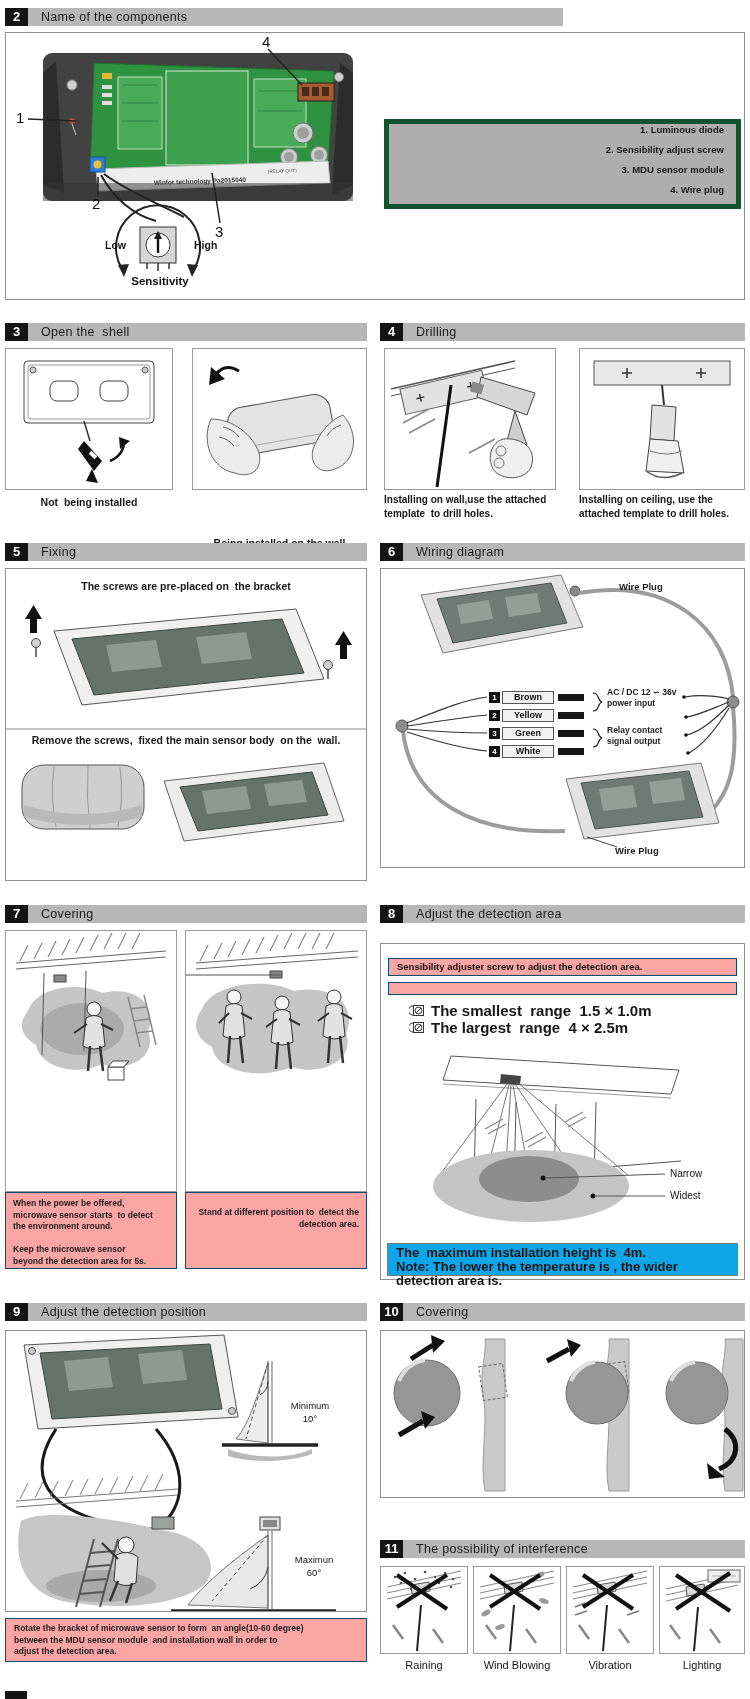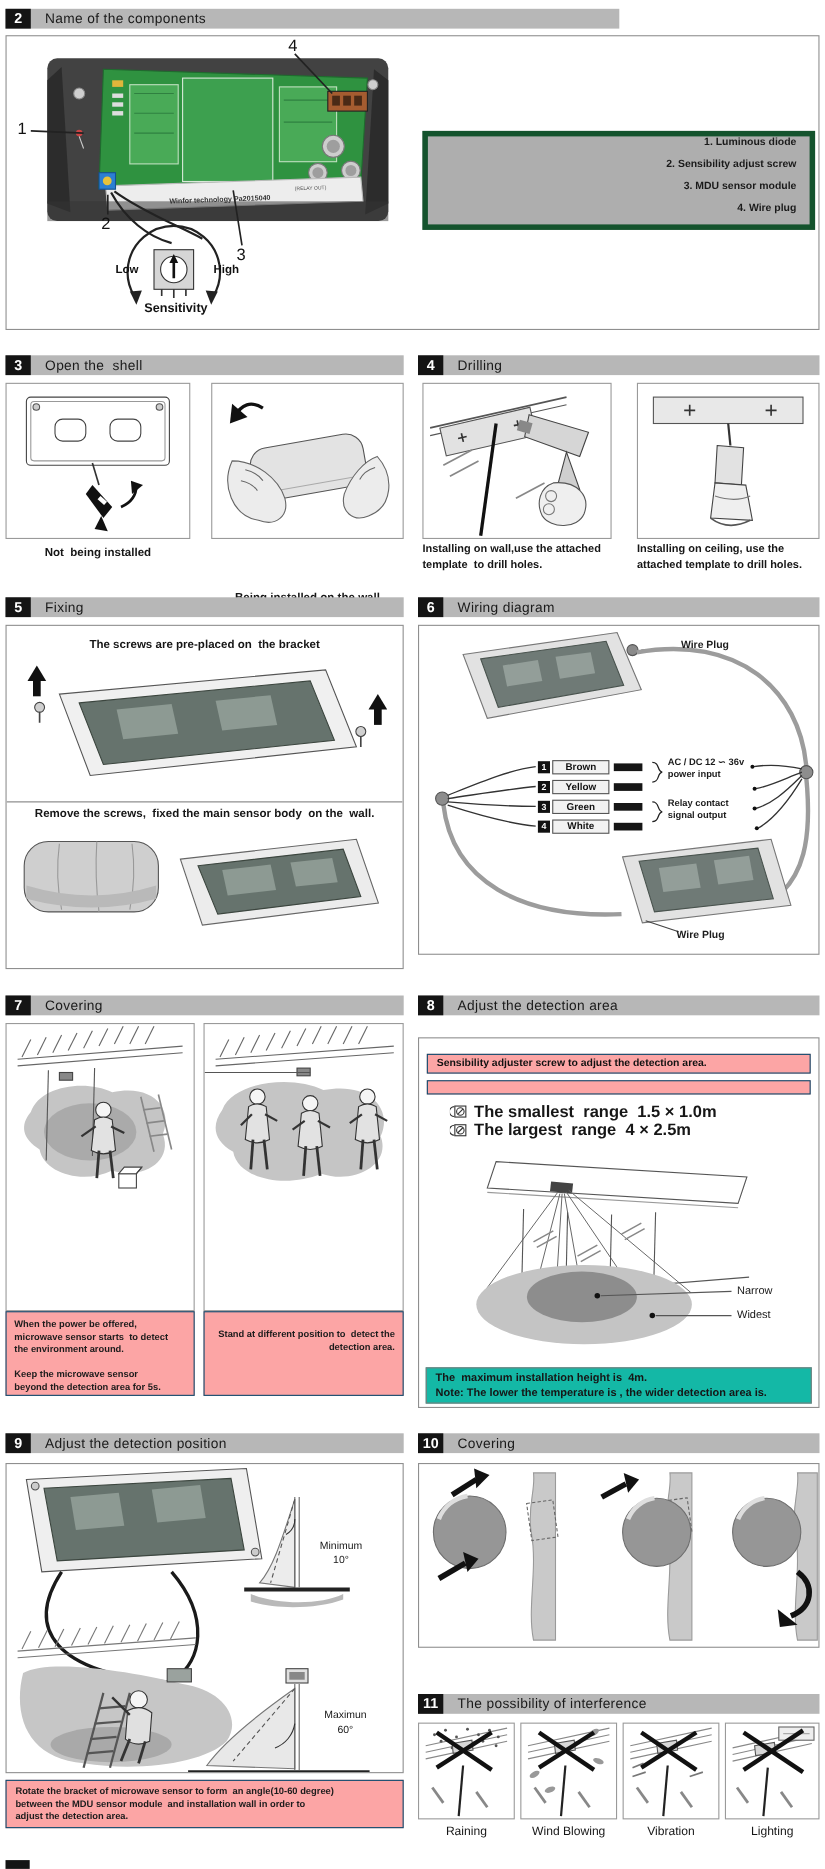--- a/index.html
+++ b/index.html
@@ -16,21 +16,21 @@
   .smallcap{font-size:8.5px;font-weight:bold;color:#1c1c1c;line-height:11.5px;white-space:pre-wrap;}
   .callout-num{position:absolute;font-size:15px;color:#111;}
   .diallbl{position:absolute;font-size:10.5px;font-weight:bold;color:#111;}
   .complist{position:absolute;background:#aeaeae;border:5px solid #14532d;box-sizing:border-box;padding:0 12px;text-align:right;}
   .complist div{font-size:9.5px;font-weight:bold;color:#1a1a1a;margin-bottom:9px;white-space:pre;}
   .wirerow{position:absolute;height:13px;}
   .wirenum{position:absolute;left:0;top:1px;width:11px;height:11px;background:#111;color:#fff;font-size:8px;font-weight:bold;text-align:center;line-height:11px;}
   .wirelabel{position:absolute;left:13px;top:0;width:52px;height:13px;background:#f2f2f2;border:1px solid #555;box-sizing:border-box;font-size:9px;font-weight:bold;text-align:center;line-height:11px;}
   .wirebar{position:absolute;left:69px;top:3px;width:26px;height:7px;background:#161616;}
   .wiretext{position:absolute;font-size:8.5px;font-weight:bold;color:#1c1c1c;line-height:11px;white-space:pre-line;}
-  .note{position:absolute;background:#14b8a6;border:1px solid #7b7b7b;box-sizing:border-box;font-size:10px;font-weight:bold;color:#161616;line-height:14px;white-space:pre-wrap;padding:2px 8px;}
+  .note{position:absolute;background:#0ea5e9;border:1px solid #7b7b7b;box-sizing:border-box;font-size:13px;font-weight:bold;color:#161616;line-height:14px;white-space:pre-wrap;padding:2px 8px;}
   .rangerow{position:absolute;display:flex;align-items:center;font-size:15px;font-weight:bold;color:#161616;white-space:pre;}
   .rangerow svg{margin-right:6px;}
   svg{position:absolute;left:0;top:0;}
 </style>
 </head>
 <body>
 
 <div class="page">
 
   <div class="sec-header" style="left:5px;top:8px;width:558px;">

